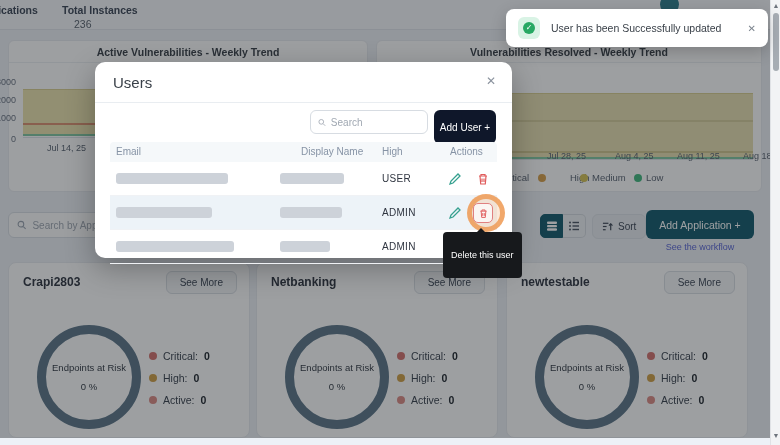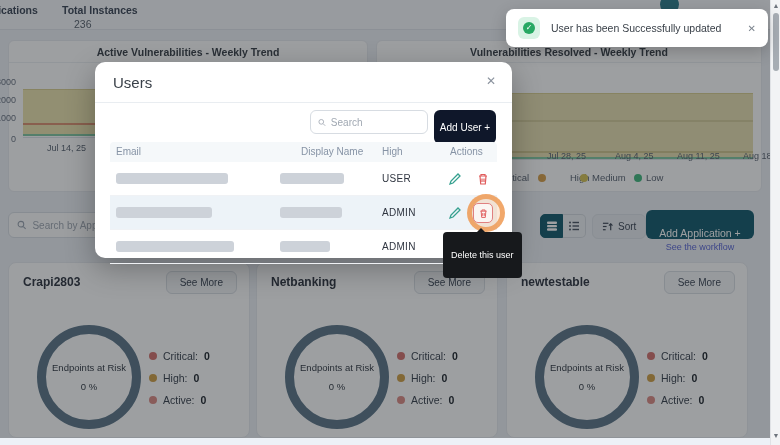--- a/index.html
+++ b/index.html
@@ -42,21 +42,21 @@
   .app-search { position:absolute; left:8px; top:212px; width:290px; height:26px; background:#fdfdfe; border:1px solid #d9dee5; border-radius:6px; display:flex; align-items:center; padding:0 8px; gap:6px; }
   .app-search input, .modal-search input { border:none; outline:none; background:transparent; font-family:"Liberation Sans",sans-serif; font-size:10px; color:#3a4149; width:100%; }
   .app-search input::placeholder, .modal-search input::placeholder { color:#a0a8b2; }
 
   .view-toggle { position:absolute; left:540px; top:214px; display:flex; }
   .vt-btn { width:23px; height:24px; display:flex; align-items:center; justify-content:center; border:1px solid #d5dae0; }
   .vt-btn.active { background:#135b6d; border-color:#135b6d; border-radius:5px 0 0 5px; }
   .vt-btn.inactive { background:#eef1f4; border-left:none; border-radius:0 5px 5px 0; }
 
   .sort-btn { position:absolute; left:592px; top:214px; height:25px; padding:0 9px; background:#e9edf1; border:1px solid #dde2e8; border-radius:6px; display:flex; align-items:center; gap:5px; font-size:10px; color:#3e4756; }
-  .add-app-btn { position:absolute; left:646px; top:210px; width:108px; height:29px; background:#135b6d; border-radius:6px; color:#ffffff; font-size:10.5px; display:flex; align-items:flex-end; justify-content:center; }
+  .add-app-btn { position:absolute; left:646px; top:210px; width:108px; height:29px; background:#135b6d; border-radius:6px; color:#ffffff; font-size:10.5px; display:flex; align-items:center; justify-content:center; }
   .workflow-link { position:absolute; left:646px; top:242px; width:108px; text-align:center; font-size:9px; color:#5a66d6; }
 
   .app-card { position:absolute; top:262px; width:242px; height:176px; background:#ffffff; border:1px solid #e7eaef; border-radius:8px; }
   .app-card.c1 { left:8px; } .app-card.c2 { left:256px; } .app-card.c3 { left:506px; }
   .app-card .card-title { position:absolute; left:14px; top:12px; font-size:12px; font-weight:bold; color:#2f3540; }
   .see-more { position:absolute; right:12px; top:8px; padding:5px 13px; background:#f5f7f9; border:1px solid #d9dee4; border-radius:6px; font-size:10px; color:#3e4756; }
   .donut { position:absolute; left:28px; top:62px; width:104px; height:104px; border:9px solid #5d7689; border-radius:50%; display:flex; flex-direction:column; align-items:center; justify-content:center; gap:8px; }
   .donut .dlabel { font-size:9.5px; color:#333a44; }
   .donut .dvalue { font-size:9.5px; color:#333a44; }
   .stat-list { position:absolute; left:140px; top:82px; }

